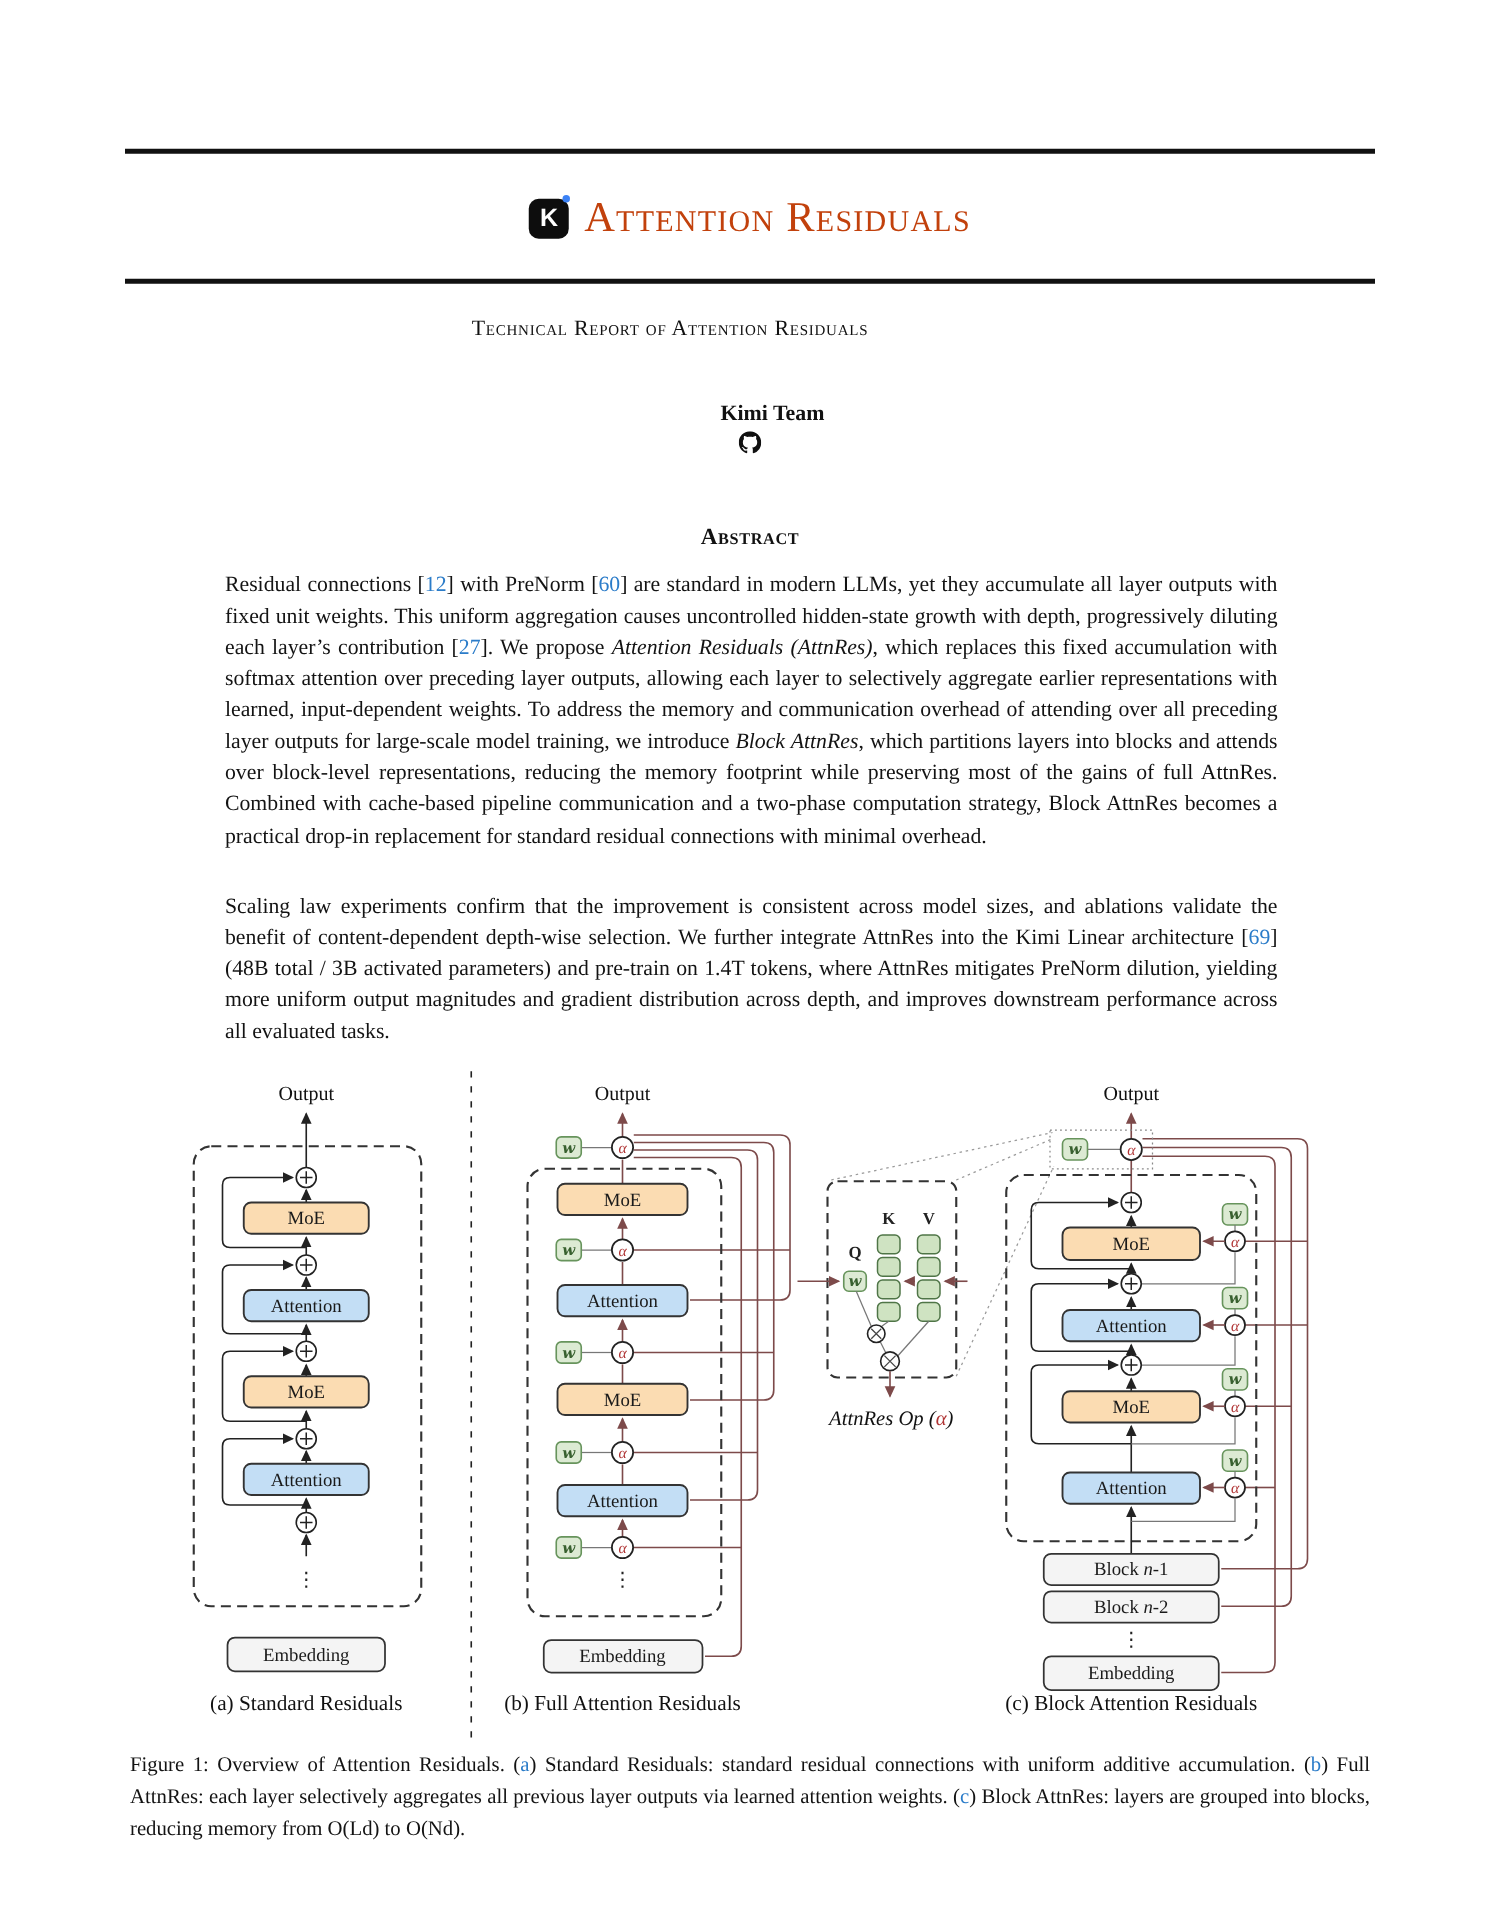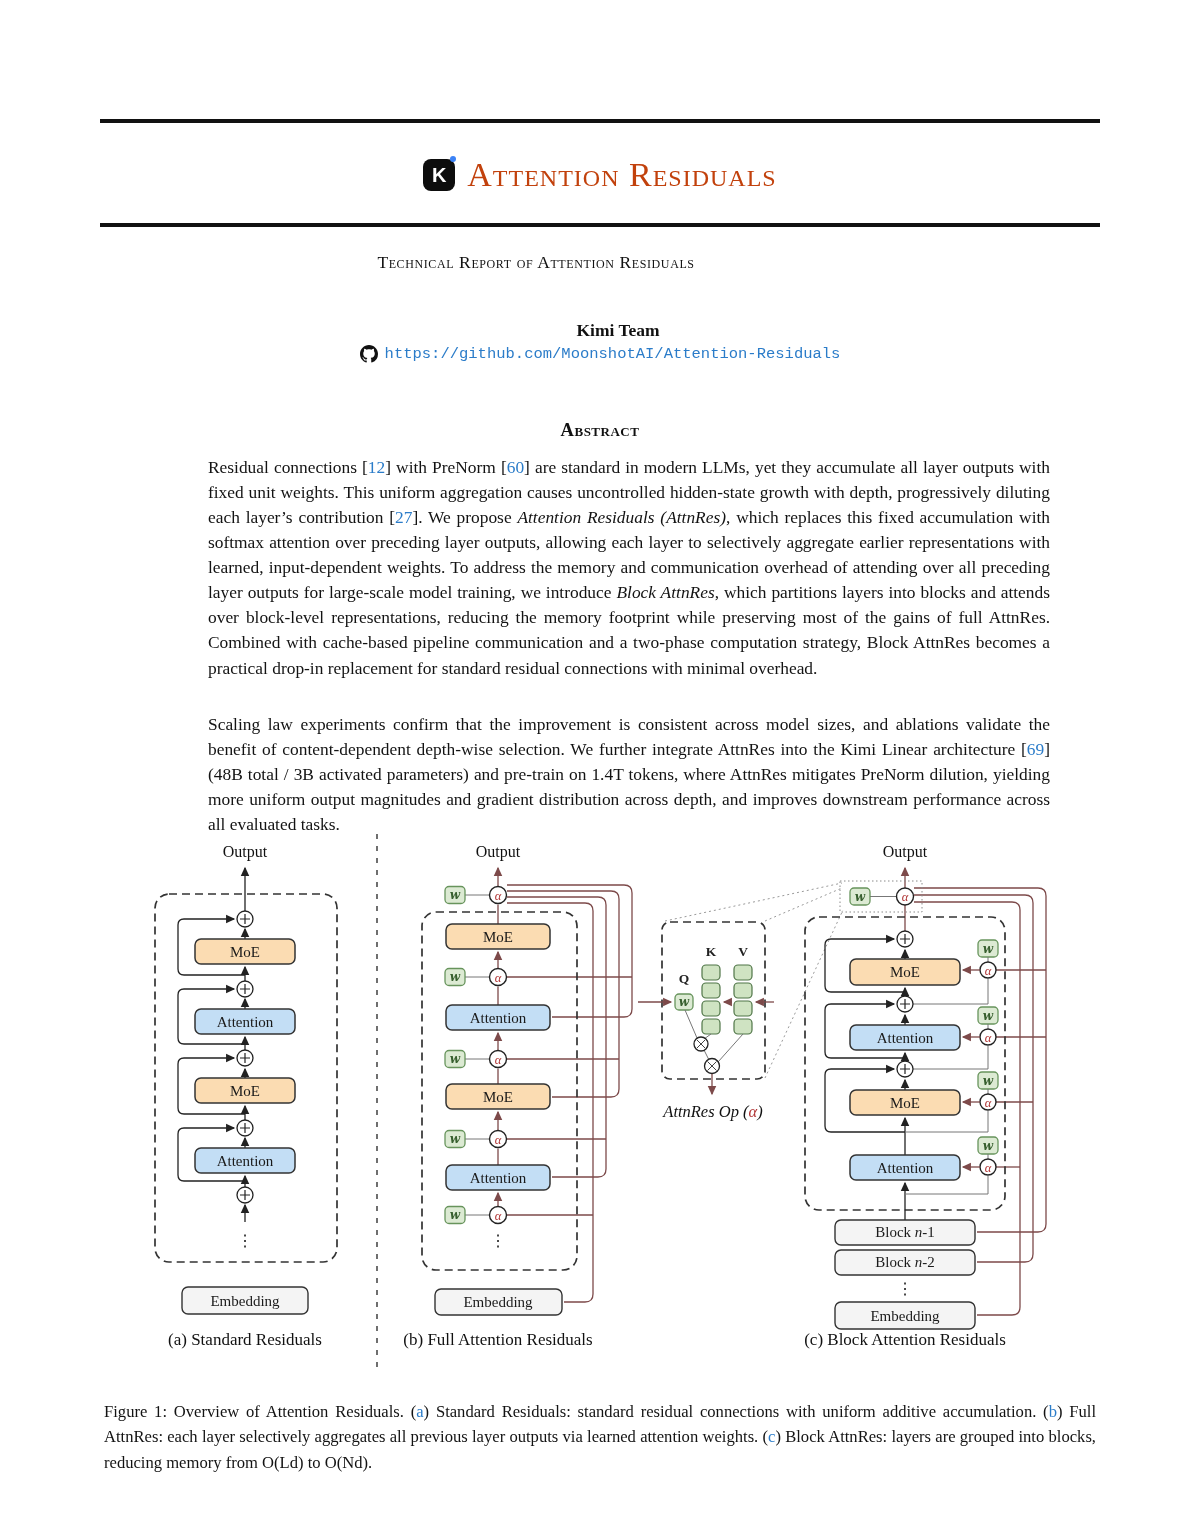--- a/index.html
+++ b/index.html
@@ -13,27 +13,27 @@
   .kdot{position:absolute;right:-1px;top:-3px;width:6px;height:6px;border-radius:50%;background:#3b82f6;}
   .title{font-size:34px;font-variant:small-caps;letter-spacing:1px;color:#c2410c;}
   .subtitle{position:absolute;left:0;top:252px;width:1072px;text-align:center;
             font-variant:small-caps;font-size:17.5px;letter-spacing:0.6px;}
   .team{position:absolute;left:18px;top:320px;width:1200px;text-align:center;font-weight:bold;font-size:17.5px;}
   .linkrow{position:absolute;left:0;top:345px;width:1200px;display:flex;justify-content:center;align-items:center;gap:7px;}
   .linkrow a{font-family:"Liberation Mono",monospace;font-size:15.5px;color:#2b7cc9;text-decoration:none;}
   .absheading{position:absolute;left:0;top:420px;width:1200px;text-align:center;
               font-variant:small-caps;font-weight:bold;font-size:18.5px;letter-spacing:0.5px;}
   .abspara{position:absolute;left:180px;width:842px;font-size:17.4px;line-height:1.44;
-           text-align:justify;color:#131313;margin-left:28px;}
+           text-align:justify;color:#131313;}
   .p1{top:455px;} .p2{top:712px;}
   .figcap{position:absolute;left:104px;top:1399px;width:992px;font-size:16.6px;line-height:1.53;
           text-align:justify;color:#131313;}
   .seg-ref{color:#2b7cc9;} .seg-refb{color:#2b7cc9;}
   .seg-i{font-style:italic;} .seg-math{}
-  .figwrap{position:absolute;left:100px;top:832px;width:1000px;height:548px;}
+  .figwrap{position:absolute;left:100px;top:855px;width:1000px;height:548px;}
   
   .lk{stroke:#222;stroke-width:1.3;fill:none;}
   .lm{stroke:#7d4a4a;stroke-width:1.3;fill:none;}
   .lt{stroke:#777;stroke-width:1;fill:none;}
   .ld{stroke:#9a9a9a;stroke-width:1;fill:none;stroke-dasharray:2 3;}
   .dash{fill:none;stroke:#333;stroke-width:1.7;stroke-dasharray:8 5;}
   .dotr{fill:none;stroke:#8a8a8a;stroke-width:1;stroke-dasharray:1.5 2.5;}
   .blk{fill:#f4f4f4;stroke:#333;stroke-width:1.4;}
   .moe{fill:#fbdcb2;stroke:#333;stroke-width:1.5;}
   .att{fill:#c3def5;stroke:#333;stroke-width:1.5;}
@@ -71,21 +71,20 @@
 
   <div class="rule" style="top:223px"></div>
 
   <div class="subtitle">Technical Report of Attention Residuals</div>
   <div class="team">Kimi Team</div>
 
   <div class="linkrow">
     <svg width="18" height="18" viewBox="0 0 16 16">
       <path fill="#111" d="M8 0C3.58 0 0 3.58 0 8c0 3.54 2.29 6.53 5.47 7.59.4.07.55-.17.55-.38 0-.19-.01-.82-.01-1.49-2.01.37-2.53-.49-2.69-.94-.09-.23-.48-.94-.82-1.13-.28-.15-.68-.52-.01-.53.63-.01 1.08.58 1.23.82.72 1.21 1.87.87 2.33.66.07-.52.28-.87.51-1.07-1.78-.2-3.64-.89-3.64-3.95 0-.87.31-1.59.82-2.15-.08-.2-.36-1.02.08-2.12 0 0 .67-.21 2.2.82.64-.18 1.32-.27 2-.27.68 0 1.36.09 2 .27 1.53-1.04 2.2-.82 2.2-.82.44 1.1.16 1.92.08 2.12.51.56.82 1.27.82 2.15 0 3.07-1.87 3.75-3.65 3.95.29.25.54.73.54 1.48 0 1.07-.01 1.93-.01 2.2 0 .21.15.46.55.38A8.012 8.012 0 0 0 16 8c0-4.42-3.58-8-8-8z"></path>
     </svg>
-    <a href="#">https://github.com/MoonshotAI/Attention-Residuals</a>
   </div>
 
   <div class="absheading">Abstract</div>
   <div class="abspara p1"><span>Residual connections [</span><span class="seg-ref">12</span><span>] with PreNorm [</span><span class="seg-ref">60</span><span>] are standard in modern LLMs, yet they accumulate all layer outputs with fixed unit weights. This uniform aggregation causes uncontrolled hidden-state growth with depth, progressively diluting each layer’s contribution [</span><span class="seg-ref">27</span><span>].  We propose </span><span class="seg-i">Attention Residuals (AttnRes)</span><span>, which replaces this fixed accumulation with softmax attention over preceding layer outputs, allowing each layer to selectively aggregate earlier representations with learned, input-dependent weights.  To address the memory and communication overhead of attending over all preceding layer outputs for large-scale model training, we introduce </span><span class="seg-i">Block AttnRes</span><span>, which partitions layers into blocks and attends over block-level representations, reducing the memory footprint while preserving most of the gains of full AttnRes. Combined with cache-based pipeline communication and a two-phase computation strategy, Block AttnRes becomes a practical drop-in replacement for standard residual connections with minimal overhead.</span></div>
   <div class="abspara p2"><span>Scaling law experiments confirm that the improvement is consistent across model sizes, and ablations validate the benefit of content-dependent depth-wise selection.  We further integrate AttnRes into the Kimi Linear architecture [</span><span class="seg-ref">69</span><span>] (48B total / 3B activated parameters) and pre-train on 1.4T tokens, where AttnRes mitigates PreNorm dilution, yielding more uniform output magnitudes and gradient distribution across depth, and improves downstream performance across all evaluated tasks.</span></div>
 
   <div class="figwrap">
   <svg width="1000" height="548" viewBox="0 0 1000 548">
     <defs>
       <marker id="mb" viewBox="0 0 8 8" refX="6.5" refY="4" markerWidth="7.5" markerHeight="7.5" orient="auto-start-reverse">

